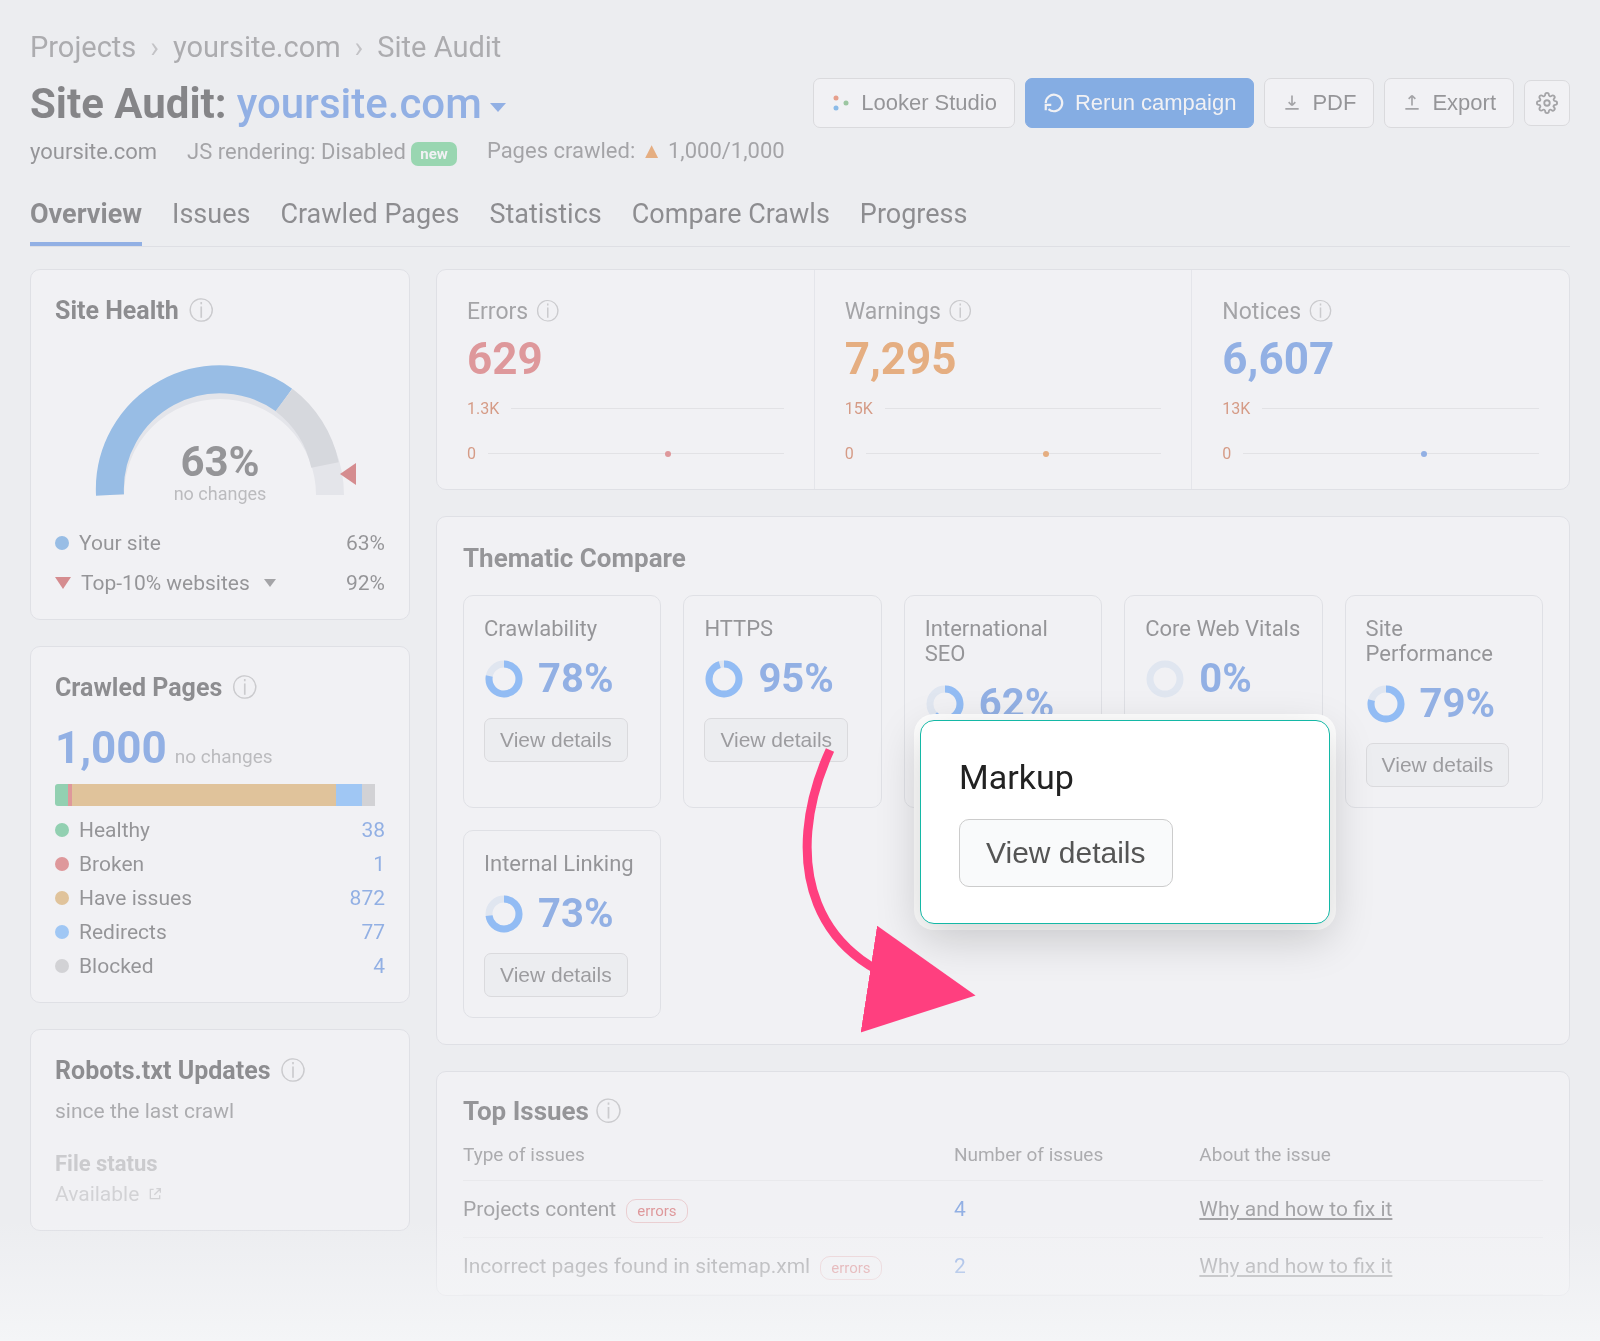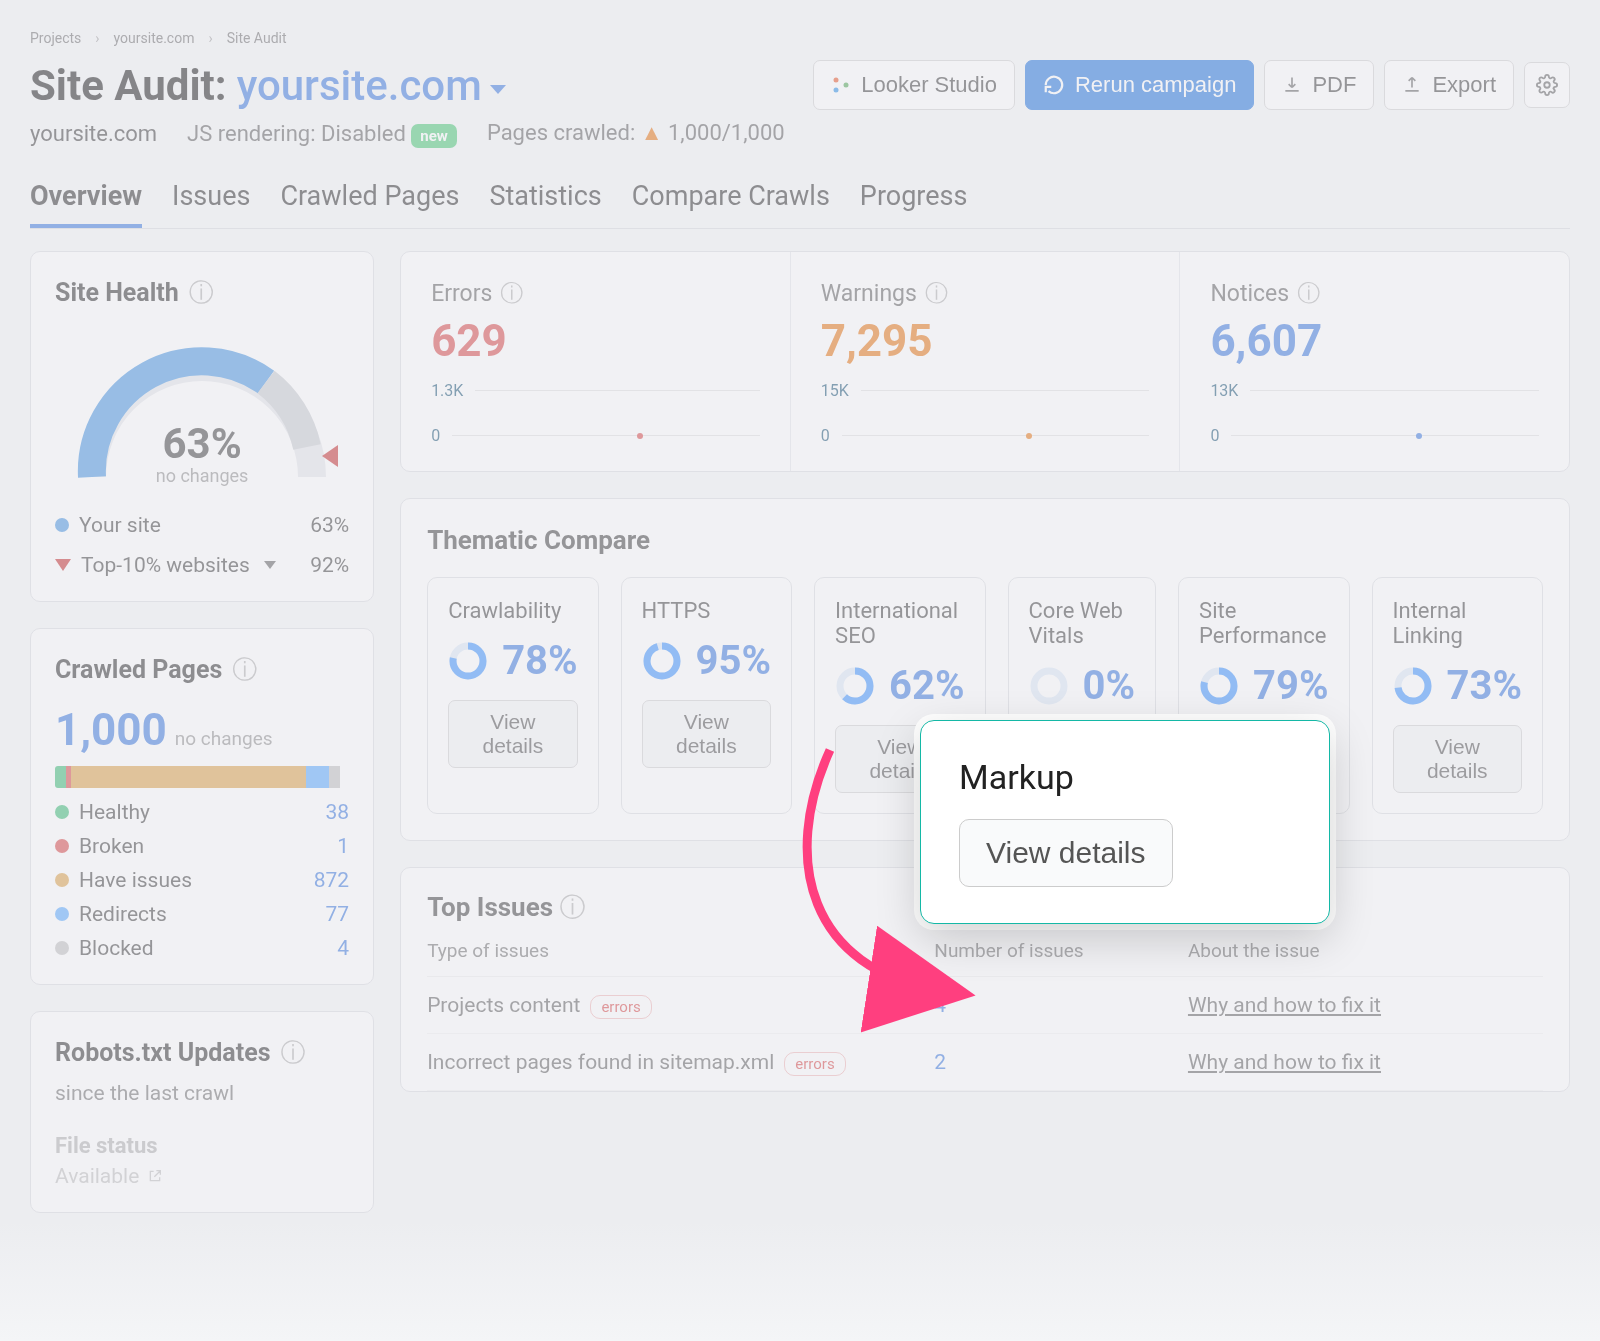--- a/index.html
+++ b/index.html
@@ -9,21 +9,21 @@
   color: #333;
   width: 1600px;
   height: 1341px;
   padding: 30px 30px 0 30px;
   position: relative;
   overflow: hidden;
   transform-origin: top left;
 }
 .dim-overlay { position:absolute; inset:0; background:rgba(230,230,235,0.55); pointer-events:none; z-index:5; }
 
-.breadcrumb { display:flex; gap:14px; align-items:center; color:#666; font-size:14px; margin-bottom:14px;}
+.breadcrumb { display:flex; gap:14px; align-items:center; color:#666; font-size:29px; margin-bottom:14px;}
 .breadcrumb span { cursor:pointer; }
 .bc-sep { color:#999; }
 
 .header-row { display:flex; justify-content:space-between; align-items:center; margin-bottom:10px;}
 .header-title { display:flex; align-items:baseline; gap:10px;}
 .h1 { font-size:42px; font-weight:700; color:#111;}
 .domain-link { font-size:42px; color:#2e6fdb; font-weight:500; display:flex; align-items:center; gap:8px;}
 .chev-down { width:0; height:0; border-left:8px solid transparent; border-right:8px solid transparent; border-top:9px solid #2e6fdb; margin-top:8px;}
 
 .btn-row { display:flex; gap:10px; align-items:center;}
@@ -68,28 +68,28 @@
 .page-legend { margin-top:12px; }
 .page-legend .legend-row { margin-top:10px;}
 .legend-val { color:#2e6fdb; font-size:21px;}
 
 .stats-row { display:flex; border:1px solid #d8dade; border-radius:10px; background:#fff;}
 .stat { flex:1; padding:26px 30px; border-right:1px solid #e3e5e9;}
 .stat:last-child{border-right:none;}
 .stat-title { font-size:23px; color:#555; display:flex; align-items:center; gap:8px;}
 .stat-val { font-size:44px; font-weight:700; margin-top:6px;}
 .stat-val.red{color:#d63b3b;} .stat-val.orange{color:#e56a00;} .stat-val.blue{color:#2e6fdb;}
-.mini-chart { margin-top:14px; font-size:16px; color:#0c4a6e;}
+.mini-chart { margin-top:14px; font-size:16px; color:#c2410c;}
 .mini-line { display:flex; align-items:center; gap:12px;}
 .mini-track { flex:1; border-top:1px solid #ddd; position:relative;}
 .mini-dot { position:absolute; top:-3px; width:6px; height:6px; border-radius:50%;}
 
 .thematic { border:1px solid #d8dade; border-radius:10px; background:#fff; padding:26px;}
 .thematic h3{font-size:26px; margin-bottom:22px;}
-.cards-grid { display:grid; grid-template-columns:repeat(6,1fr); gap:22px;}
+.cards-grid { display:grid; grid-template-columns:repeat(5,1fr); gap:22px;}
 .t-card { border:1px solid #d8dade; border-radius:10px; padding:20px;}
 .t-title { font-size:22px; color:#333; margin-bottom:14px;}
 .t-val-row { display:flex; align-items:center; gap:14px; margin-bottom:16px;}
 .t-pct { font-size:40px; font-weight:700; color:#2e6fdb;}
 .donut { width:40px; height:40px;}
 .view-btn { border:1px solid #ccc; background:#f4f5f7; border-radius:7px; padding:9px 15px; font-size:21px; color:#444; cursor:pointer;}
 
 .top-issues { border:1px solid #d8dade; border-radius:10px; background:#fff; padding:22px 26px 0;}
 .top-issues h3{font-size:26px;}
 .issue-head { display:flex; color:#666; font-size:19px; padding:14px 0; border-bottom:1px solid #eee;}

